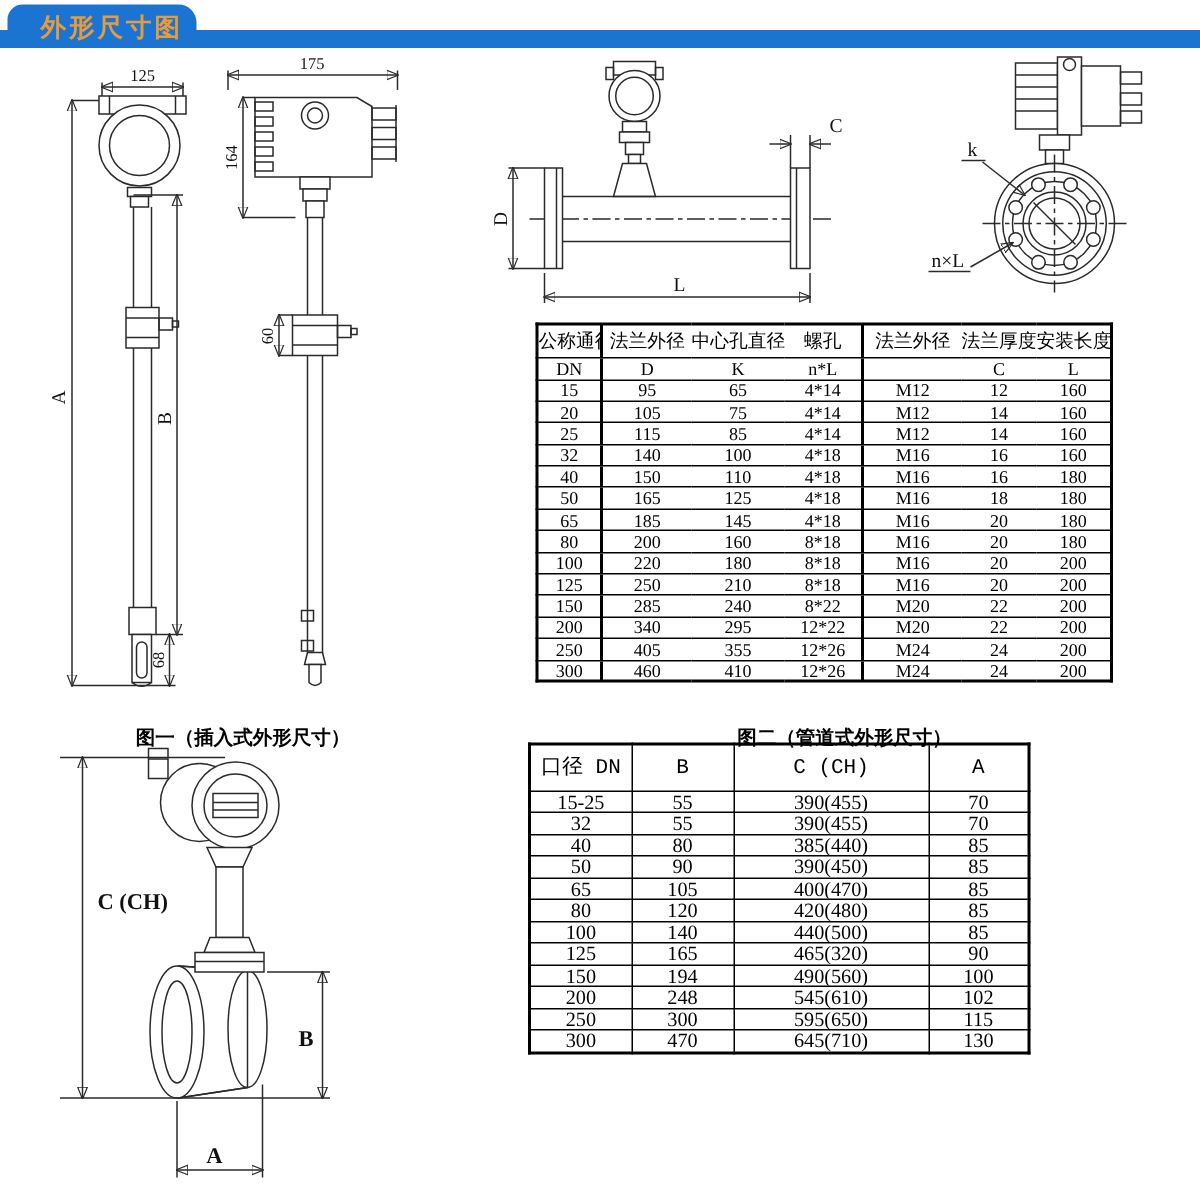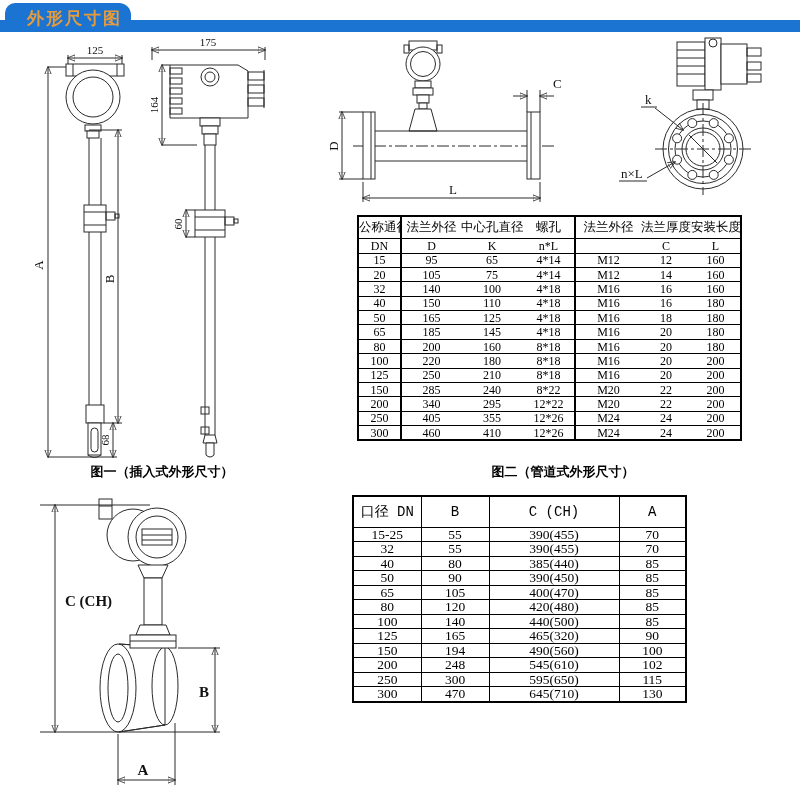--- a/index.html
+++ b/index.html
@@ -17,21 +17,21 @@
   #fig2{left:325px;top:30px;}
   #fig3{left:15px;top:490px;}
   svg line,svg rect,svg circle,svg ellipse,svg path,svg polygon,svg polyline{
       stroke:#2a2a2a;stroke-width:1;fill:none;}
   svg .wh{fill:#fff;}
   svg text{stroke:none;fill:#111;font-family:"Liberation Serif",serif;font-size:11px;}
   svg text.dimletter{font-size:13px;}
   svg text.big{font-size:15px;font-weight:bold;}
   svg .cl{stroke-dasharray:12 3 3 3;}
   
-  .caption{position:absolute;font-size:13px;font-weight:bold;text-align:center;}
+  .caption{position:absolute;font-size:13px;font-weight:bold;text-align:center;margin-top:20px;}
   .cap1{left:47px;top:463px;width:230px;}
   .cap2{left:448px;top:463px;width:230px;}
   .cap3{left:393px;top:779px;width:250px;}
   
   table{position:absolute;border-collapse:collapse;table-layout:fixed;text-align:center;
         color:#000;border:2px solid #000;}
   th,td{padding:0;font-weight:normal;overflow:hidden;white-space:nowrap;}
   #t1{left:357px;top:215px;width:383px;font-size:12px;line-height:1;}
   #t1 th,#t1 td{border-top:1px solid #000;border-bottom:1px solid #000;}
   #t1 tr>*:first-child{border-right:2px solid #000;}
@@ -274,20 +274,29 @@
         <tr>
           <td>20</td>
           <td>105</td>
           <td>75</td>
           <td>4*14</td>
           <td>M12</td>
           <td>14</td>
           <td>160</td>
         </tr>
         <tr>
+          <td>25</td>
+          <td>115</td>
+          <td>85</td>
+          <td>4*14</td>
+          <td>M12</td>
+          <td>14</td>
+          <td>160</td>
+        </tr>
+        <tr>
           <td>32</td>
           <td>140</td>
           <td>100</td>
           <td>4*18</td>
           <td>M16</td>
           <td>16</td>
           <td>160</td>
         </tr>
         <tr>
           <td>40</td>

